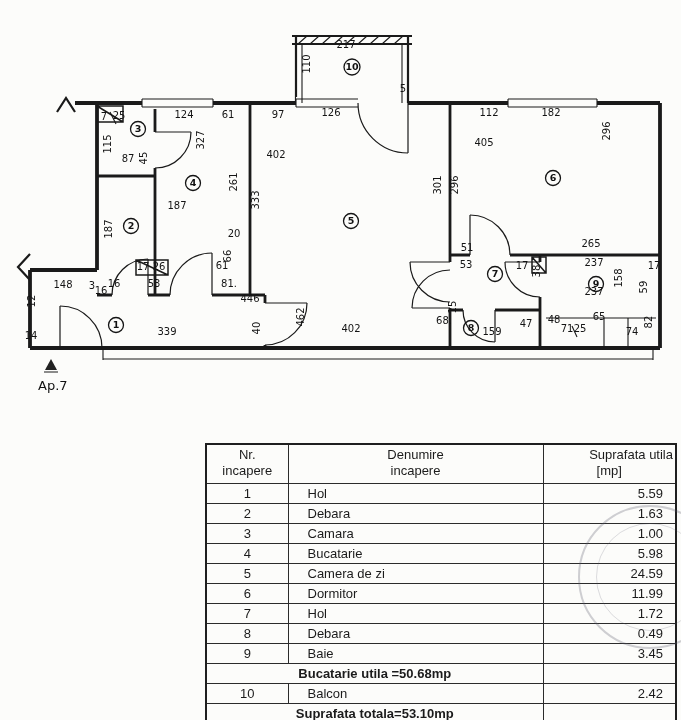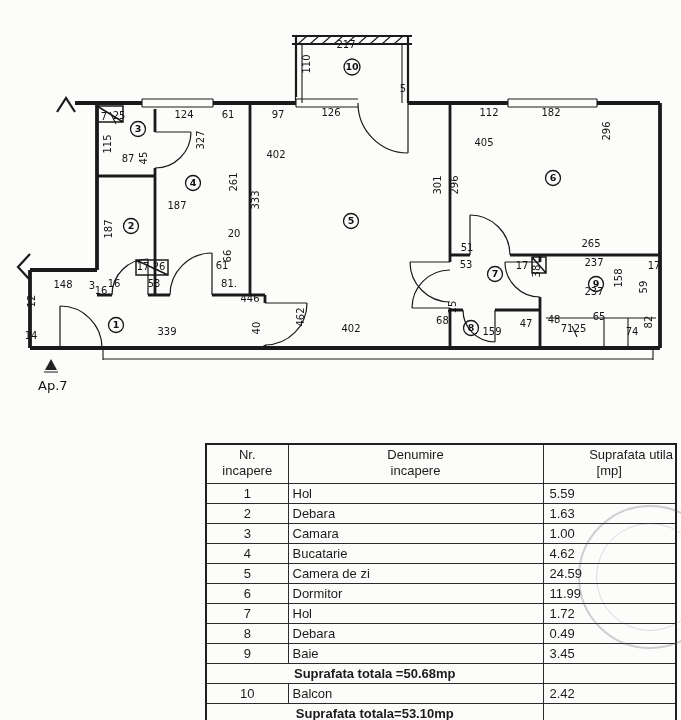--- a/index.html
+++ b/index.html
@@ -20,22 +20,22 @@
   .room-circle{fill:none;stroke:#141414;stroke-width:1.3;}
   .room-num{font:600 9.5px "DejaVu Sans",sans-serif;fill:#111;text-anchor:middle;}
   .apt{font:13px "DejaVu Sans",sans-serif;fill:#111;text-anchor:start;}
   
   .area-table{position:absolute;left:205px;top:443px;width:470px;border-collapse:collapse;
               font-size:13px;color:#1b1b1b;border:2px solid #1f1f1f;table-layout:fixed;}
   .area-table th,.area-table td{border:1px solid #2b2b2b;overflow:hidden;white-space:nowrap;}
   .area-table thead th{font-weight:400;text-align:center;padding:2px 0;line-height:1.25;height:34px;vertical-align:top;}
   .area-table td{padding:1px 6px;height:17px;line-height:1.2;}
   td.nr{text-align:center;}
-  td.name{text-align:left;padding-left:4px;}
-  td.num{text-align:left;padding-right:12px;}
+  td.name{text-align:left;padding-left:19px;}
+  td.num{text-align:right;padding-right:12px;}
   .th-sup .l1{text-align:right;padding-right:2px;}
   .th-sup .l2{}
   .merged{text-align:center;padding-left:90px;font-weight:600;}
   
   .stamp{position:absolute;left:578px;top:505px;width:140px;height:140px;border-radius:50%;
          border:2px solid rgba(85,85,105,0.28);pointer-events:none;}
   .stamp::after{content:"";position:absolute;inset:16px;border-radius:50%;
                 border:1.5px solid rgba(85,85,105,0.20);}
 </style>
 </head>
@@ -230,21 +230,21 @@
           <td class="num">1.63</td>
         </tr>
         <tr>
           <td class="nr">3</td>
           <td class="name">Camara</td>
           <td class="num">1.00</td>
         </tr>
         <tr>
           <td class="nr">4</td>
           <td class="name">Bucatarie</td>
-          <td class="num">4.62</td>
+          <td class="num">5.98</td>
         </tr>
         <tr>
           <td class="nr">5</td>
           <td class="name">Camera de zi</td>
           <td class="num">24.59</td>
         </tr>
         <tr>
           <td class="nr">6</td>
           <td class="name">Dormitor</td>
           <td class="num">11.99</td>
@@ -260,21 +260,21 @@
           <td class="num">0.49</td>
         </tr>
         <tr>
           <td class="nr">9</td>
           <td class="name">Baie</td>
           <td class="num">3.45</td>
         </tr>
       </tbody>
     <tbody>
       <tr>
-        <td colspan="2" class="merged">Suprafata totala =50.68mp</td>
+        <td colspan="2" class="merged">Bucatarie utila =50.68mp</td>
         <td class="num"></td>
       </tr>
       <tr>
         <td class="nr">10</td>
         <td class="name">Balcon</td>
         <td class="num">2.42</td>
       </tr>
       <tr>
         <td colspan="2" class="merged">Suprafata totala=53.10mp</td>
         <td class="num"></td>

